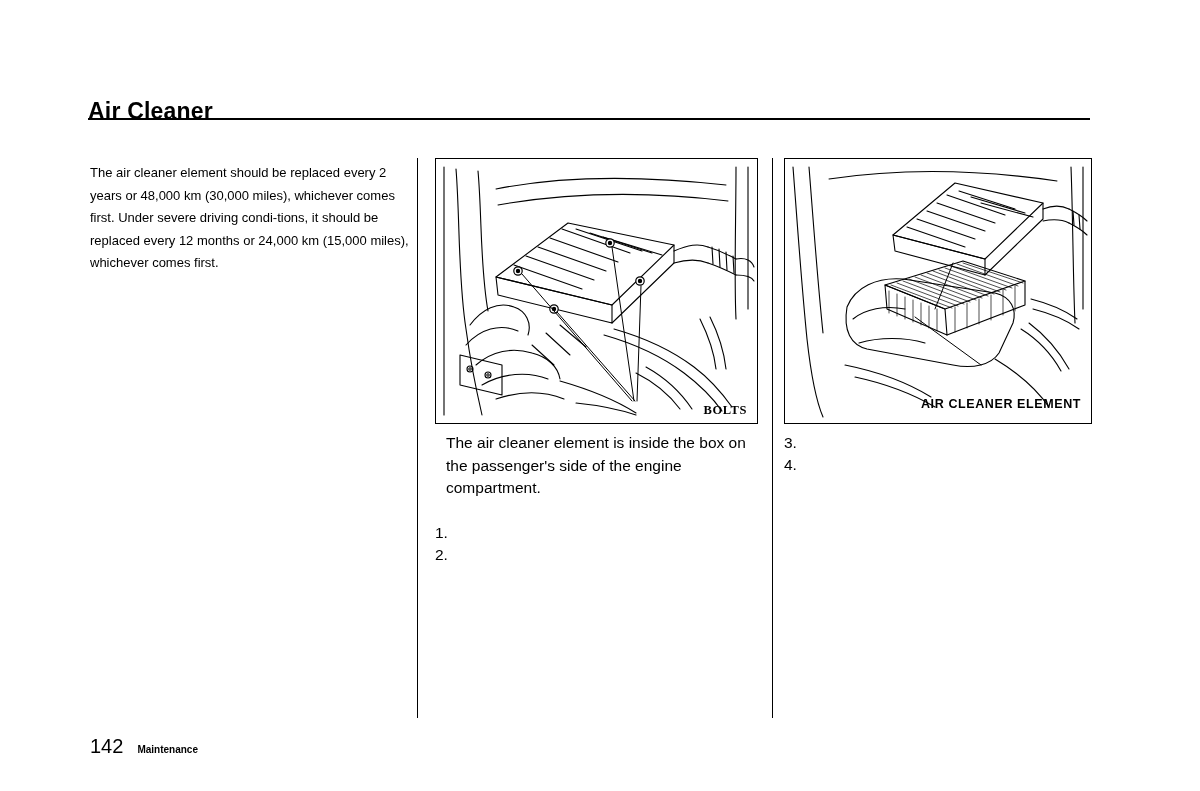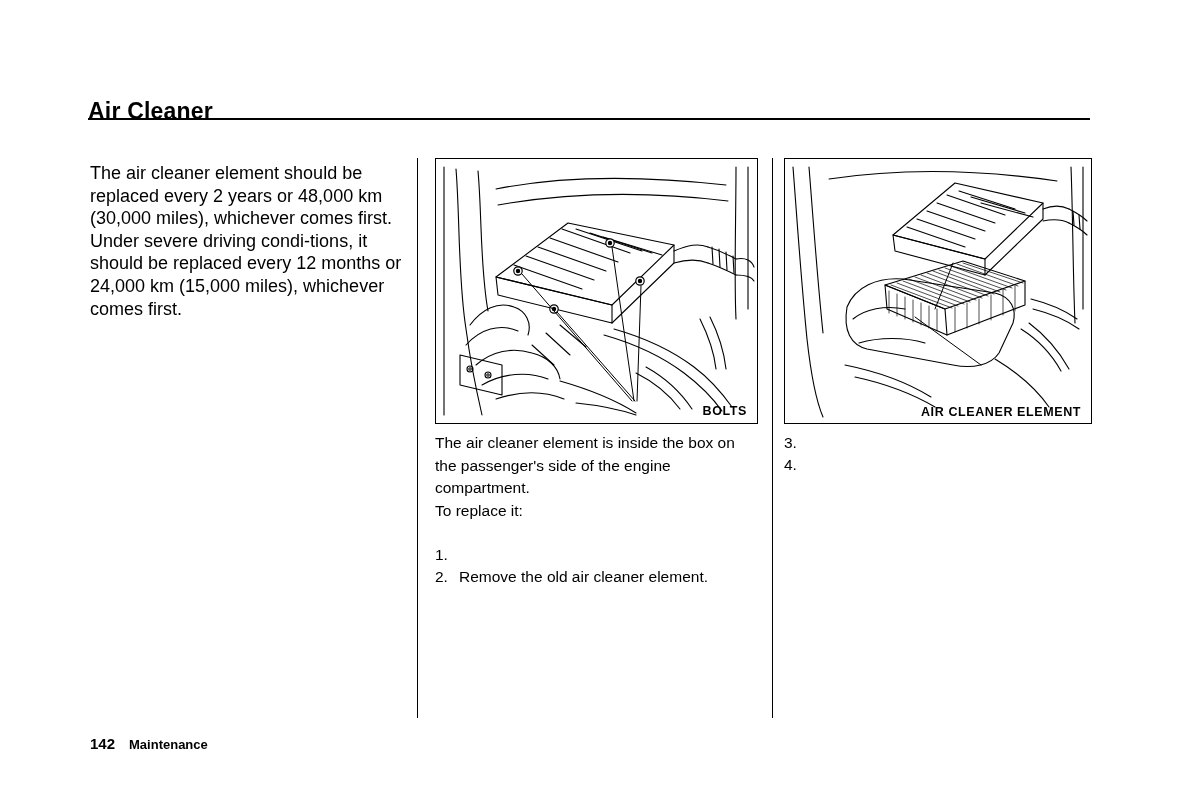--- a/index.html
+++ b/index.html
@@ -40,21 +40,21 @@
     height: 2px;
     background: #000000;
   }
 
   
   .intro-col {
     position: absolute;
     left: 90px;
     top: 162px;
     width: 320px;
-    font-size: 18px;
+    font-size: 13px;
     line-height: 22.6px;
   }
 
   
   .vrule {
     position: absolute;
     width: 1px;
     background: #000000;
   }
   .vrule.v1 { left: 417px; top: 158px; height: 560px; }
@@ -69,22 +69,22 @@
   }
   .figbox.fig-left  { left: 435px; top: 158px; width: 321px; height: 264px; }
   .figbox.fig-right { left: 784px; top: 158px; width: 306px; height: 264px; }
 
   .fig-caption {
     position: absolute;
     font-size: 12.5px;
     font-weight: bold;
     letter-spacing: 0.6px;
   }
-  .cap-bolts { right: 10px; bottom: 5px; }
-  .cap-element { right: 10px; bottom: 4px; }
+  .cap-bolts { right: 10px; bottom: 5px; font-family: Liberation Serif, serif; }
+  .cap-element { right: 10px; bottom: 12px; }
 
   .figsvg { position: absolute; left: 0; top: 0; }
 
   
   .mid-col {
     position: absolute;
     left: 435px;
     top: 432px;
     width: 320px;
     font-size: 15.5px;
@@ -92,21 +92,21 @@
   }
   .right-col {
     position: absolute;
     left: 784px;
     top: 432px;
     width: 312px;
     font-size: 15.5px;
     line-height: 22.6px;
   }
 
-  .para { margin: 0 0 0 0; }
+  .para { margin: 0 0 0 11px; }
   .para + .para { margin-top: 0; }
   .gap { height: 22px; }
 
   .numitem {
     position: relative;
     padding-left: 24px;
   }
   .numitem .num {
     position: absolute;
     left: 0;
@@ -116,25 +116,25 @@
   
   .footer {
     position: absolute;
     left: 90px;
     top: 735px;
     display: flex;
     align-items: baseline;
     gap: 14px;
   }
   .page-number {
-    font-size: 15px;
-    font-weight: bold;
+    font-size: 20px;
+    font-weight: normal;
   }
   .footer-label {
-    font-size: 13px;
+    font-size: 10px;
     font-weight: bold;
   }
 </style>
 </head>
 <body>
 
 <div class="page">
 
   <h1 class="page-title">Air Cleaner</h1>
   <div class="title-rule"></div>
@@ -303,29 +303,27 @@
         <path d="M70 218 C98 224, 126 234, 150 248"></path>
 
         <path d="M130 158 L196 206" stroke-width="1"></path>
       </g>
     </svg>
     <div class="fig-caption cap-element">AIR CLEANER ELEMENT</div>
   </div>
 
   <div class="mid-col">
     <div class="para">The air cleaner element is inside the box on the passenger's side of the engine compartment.</div>
-    <div class="para">To replace it:</div>
     <div class="gap"></div>
     <div class="numitem">
       <span class="num">1.</span>
     </div>
     <div class="gap"></div>
     <div class="numitem">
       <span class="num">2.</span>
-      <span>Remove the old air cleaner element.</span>
     </div>
   </div>
 
   <div class="right-col">
     <div class="numitem">
       <span class="num">3.</span>
     </div>
     <div class="gap"></div>
     <div class="numitem">
       <span class="num">4.</span>

